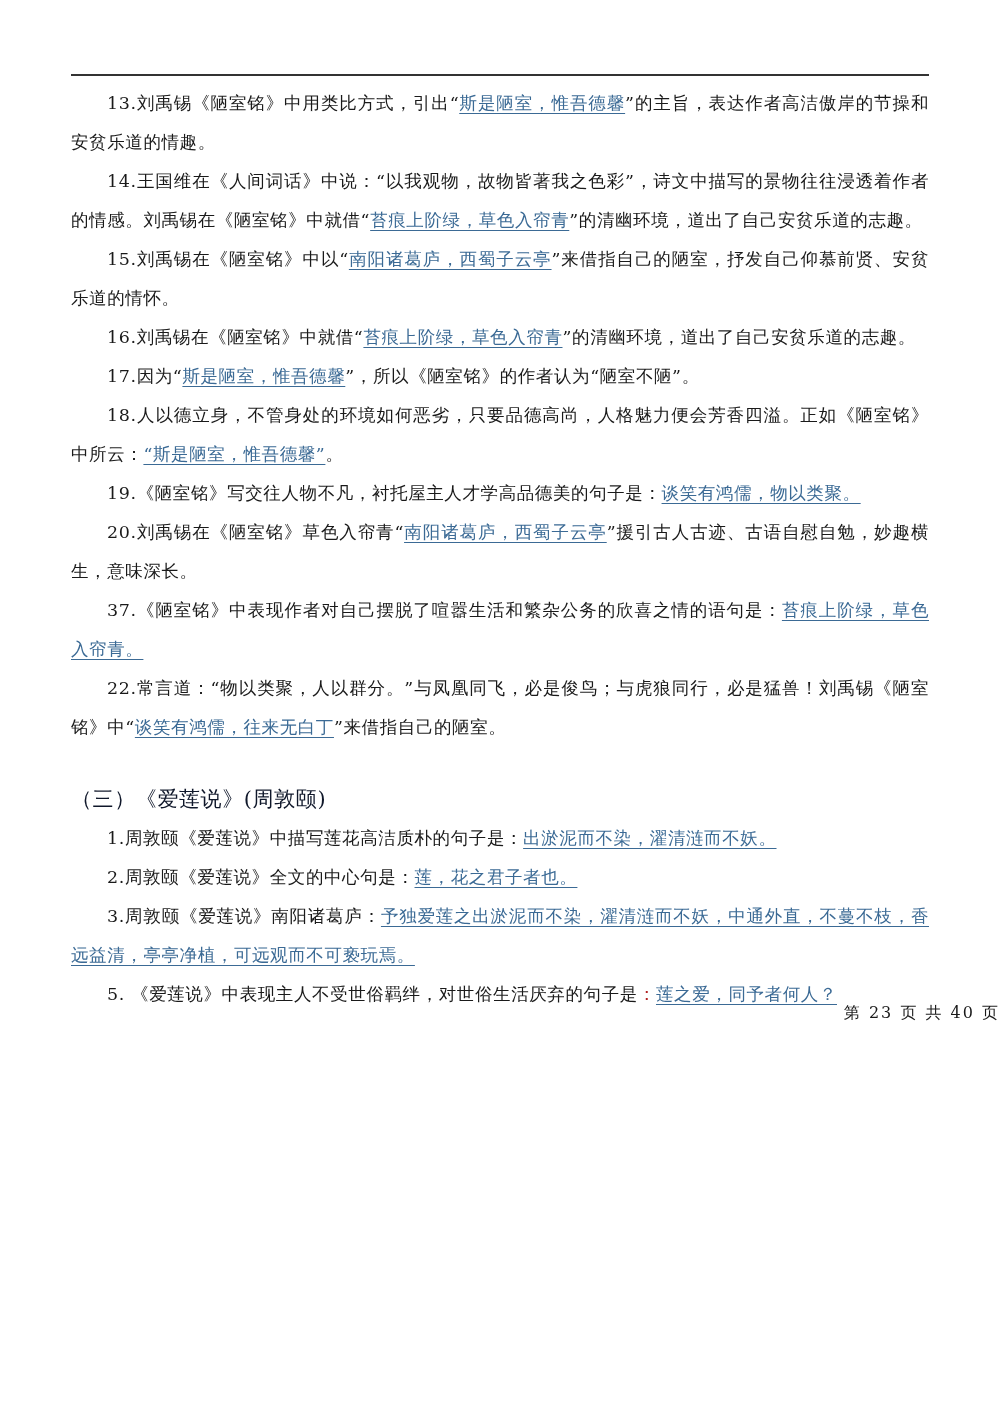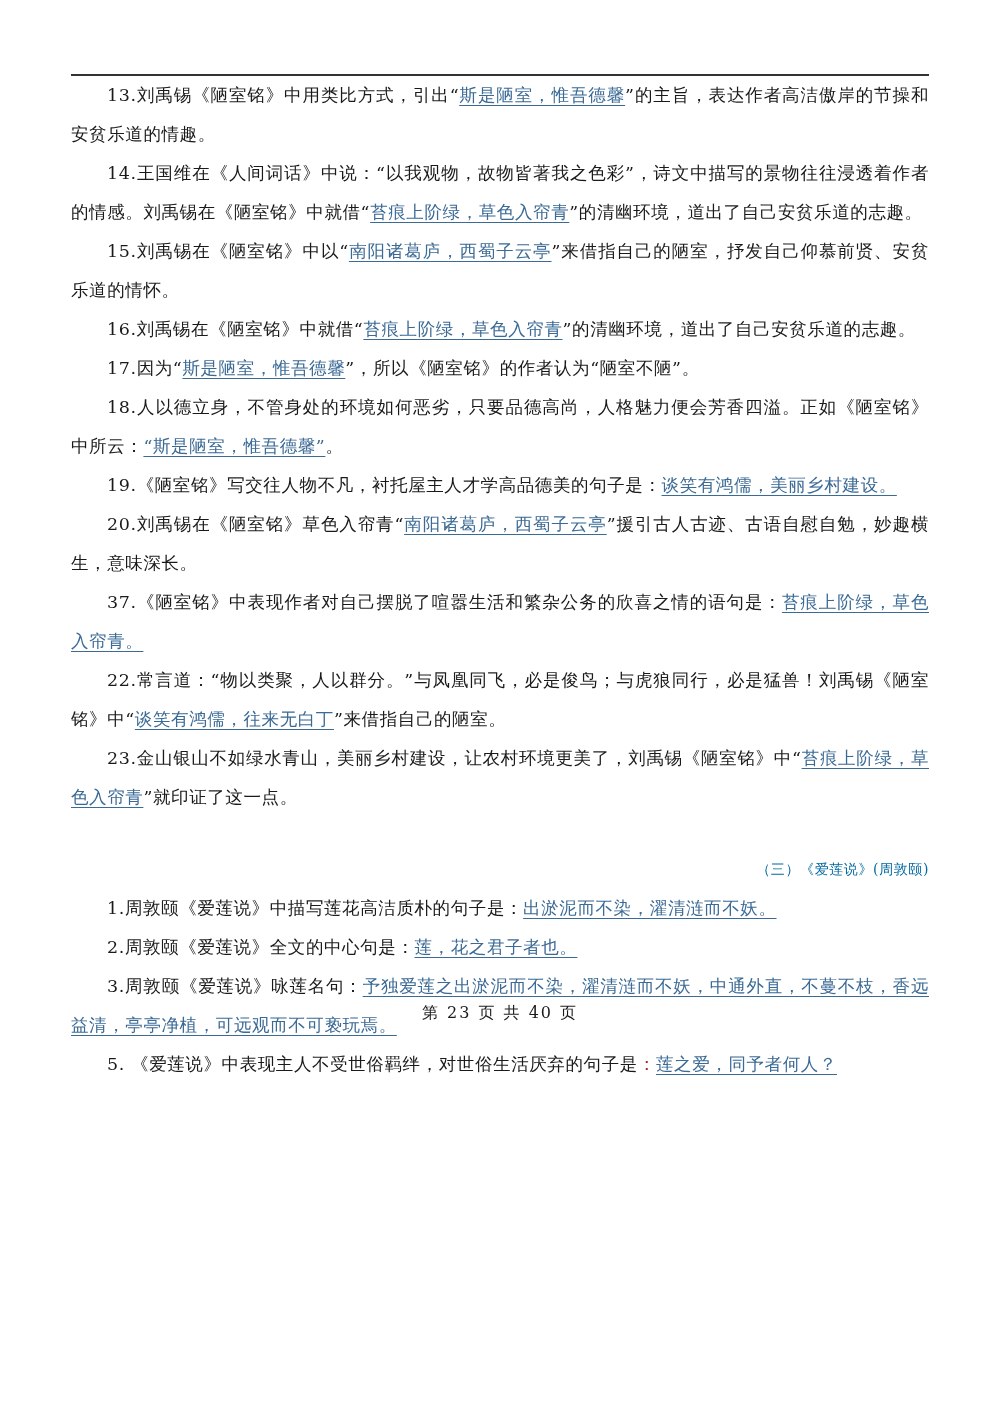--- a/index.html
+++ b/index.html
@@ -1,46 +1,45 @@
 <!DOCTYPE html>
 <html><head>
   <meta charset="utf-8">
   <style>
     html, body { margin: 0; padding: 0; background: #ffffff; }
     body { width: 1000px; height: 1414px; position: relative; overflow: hidden;
       font-family: "DejaVu Serif", "Liberation Serif", serif; color: #1a1a1a; }
     .top-rule { position: absolute; left: 71px; top: 74px; width: 858px; height: 2px; background: #333; }
-    .content { position: absolute; left: 71px; top: 76px; width: 858px; }
+    .content { position: absolute; left: 71px; top: 84px; width: 858px; }
     .para { font-size: 17.5px; line-height: 39px; margin: 0; text-indent: 36px; text-align: justify; letter-spacing: 0.6px; }
     .ans { color: #3b6a95; text-decoration: underline; text-decoration-color: #3b6a95; text-underline-offset: 4px; }
     .red-colon { color: #b22222; }
-    .section-title { text-align: right; color: #0369a1; font-size: 14px; line-height: 39px; margin-top: 33px; margin-bottom: 0; letter-spacing: 0.6px; }
-    .footer { position: absolute; top: 1001px; left: 0; width: 1000px; text-align: center; font-size: 16px; letter-spacing: 2px; color: #1a1a1a; top: 1003px; }
+    .section-title { text-align: left; color: #0f172a; font-size: 21px; line-height: 39px; margin-top: 33px; margin-bottom: 0; letter-spacing: 0.6px; }
+    .footer { position: absolute; top: 1001px; left: 0; width: 1000px; text-align: right; font-size: 16px; letter-spacing: 2px; color: #1a1a1a; top: 1003px; }
   </style>
 </head>
 <body>
 
 <div class="top-rule"></div>
 
 <div class="content">
   <div id="section-a">
       <p class="para"><span>13.</span><span>刘禹锡《陋室铭》中用类比方式，引出“</span><span class="ans">斯是陋室，惟吾德馨</span><span>”的主旨，表达作者高洁傲岸的节操和安贫乐道的情趣。</span></p>
       <p class="para"><span>14.</span><span>王国维在《人间词话》中说：“以我观物，故物皆著我之色彩”，诗文中描写的景物往往浸透着作者的情感。刘禹锡在《陋室铭》中就借“</span><span class="ans">苔痕上阶绿，草色入帘青</span><span>”的清幽环境，道出了自己安贫乐道的志趣。</span></p>
       <p class="para"><span>15.</span><span>刘禹锡在《陋室铭》中以“</span><span class="ans">南阳诸葛庐，西蜀子云亭</span><span>”来借指自己的陋室，抒发自己仰慕前贤、安贫乐道的情怀。</span></p>
       <p class="para"><span>16.</span><span>刘禹锡在《陋室铭》中就借“</span><span class="ans">苔痕上阶绿，草色入帘青</span><span>”的清幽环境，道出了自己安贫乐道的志趣。</span></p>
       <p class="para"><span>17.</span><span>因为“</span><span class="ans">斯是陋室，惟吾德馨</span><span>”，所以《陋室铭》的作者认为“陋室不陋”。</span></p>
       <p class="para"><span>18.</span><span>人以德立身，不管身处的环境如何恶劣，只要品德高尚，人格魅力便会芳香四溢。正如《陋室铭》中所云：</span><span class="ans">“斯是陋室，惟吾德馨”</span><span>。</span></p>
-      <p class="para"><span>19.</span><span>《陋室铭》写交往人物不凡，衬托屋主人才学高品德美的句子是：</span><span class="ans">谈笑有鸿儒，美丽乡村建设。</span></p>
+      <p class="para"><span>19.</span><span>《陋室铭》写交往人物不凡，衬托屋主人才学高品德美的句子是：</span><span class="ans">谈笑有鸿儒，物以类聚。</span></p>
       <p class="para"><span>20.</span><span>刘禹锡在《陋室铭》草色入帘青“</span><span class="ans">南阳诸葛庐，西蜀子云亭</span><span>”援引古人古迹、古语自慰自勉，妙趣横生，意味深长。</span></p>
       <p class="para"><span>37.</span><span>《陋室铭》中表现作者对自己摆脱了喧嚣生活和繁杂公务的欣喜之情的语句是：</span><span class="ans">苔痕上阶绿，草色入帘青。</span></p>
       <p class="para"><span>22.</span><span>常言道：“物以类聚，人以群分。”与凤凰同飞，必是俊鸟；与虎狼同行，必是猛兽！刘禹锡《陋室铭》中“</span><span class="ans">谈笑有鸿儒，往来无白丁</span><span>”来借指自己的陋室。</span></p>
-      <p class="para"><span>23.</span><span>金山银山不如绿水青山，美丽乡村建设，让农村环境更美了，刘禹锡《陋室铭》中“</span><span class="ans">苔痕上阶绿，草色入帘青</span><span>”就印证了这一点。</span></p>
     </div>
   <p class="section-title">（三）《爱莲说》(周敦颐)</p>
   <div id="section-b">
       <p class="para"><span>1.</span><span>周敦颐《爱莲说》中描写莲花高洁质朴的句子是：</span><span class="ans">出淤泥而不染，濯清涟而不妖。</span></p>
       <p class="para"><span>2.</span><span>周敦颐《爱莲说》全文的中心句是：</span><span class="ans">莲，花之君子者也。</span></p>
-      <p class="para"><span>3.</span><span>周敦颐《爱莲说》咏莲名句：</span><span class="ans">予独爱莲之出淤泥而不染，濯清涟而不妖，中通外直，不蔓不枝，香远益清，亭亭净植，可远观而不可亵玩焉。</span></p>
+      <p class="para"><span>3.</span><span>周敦颐《爱莲说》南阳诸葛庐：</span><span class="ans">予独爱莲之出淤泥而不染，濯清涟而不妖，中通外直，不蔓不枝，香远益清，亭亭净植，可远观而不可亵玩焉。</span></p>
       <p class="para"><span>5.</span><span> 《爱莲说》中表现主人不受世俗羁绊，对世俗生活厌弃的句子是</span><span class="red-colon">：</span><span class="ans">莲之爱，同予者何人？</span></p>
     </div>
 </div>
 
 <div class="footer">第 23 页 共 40 页</div>
 
 </body></html>

